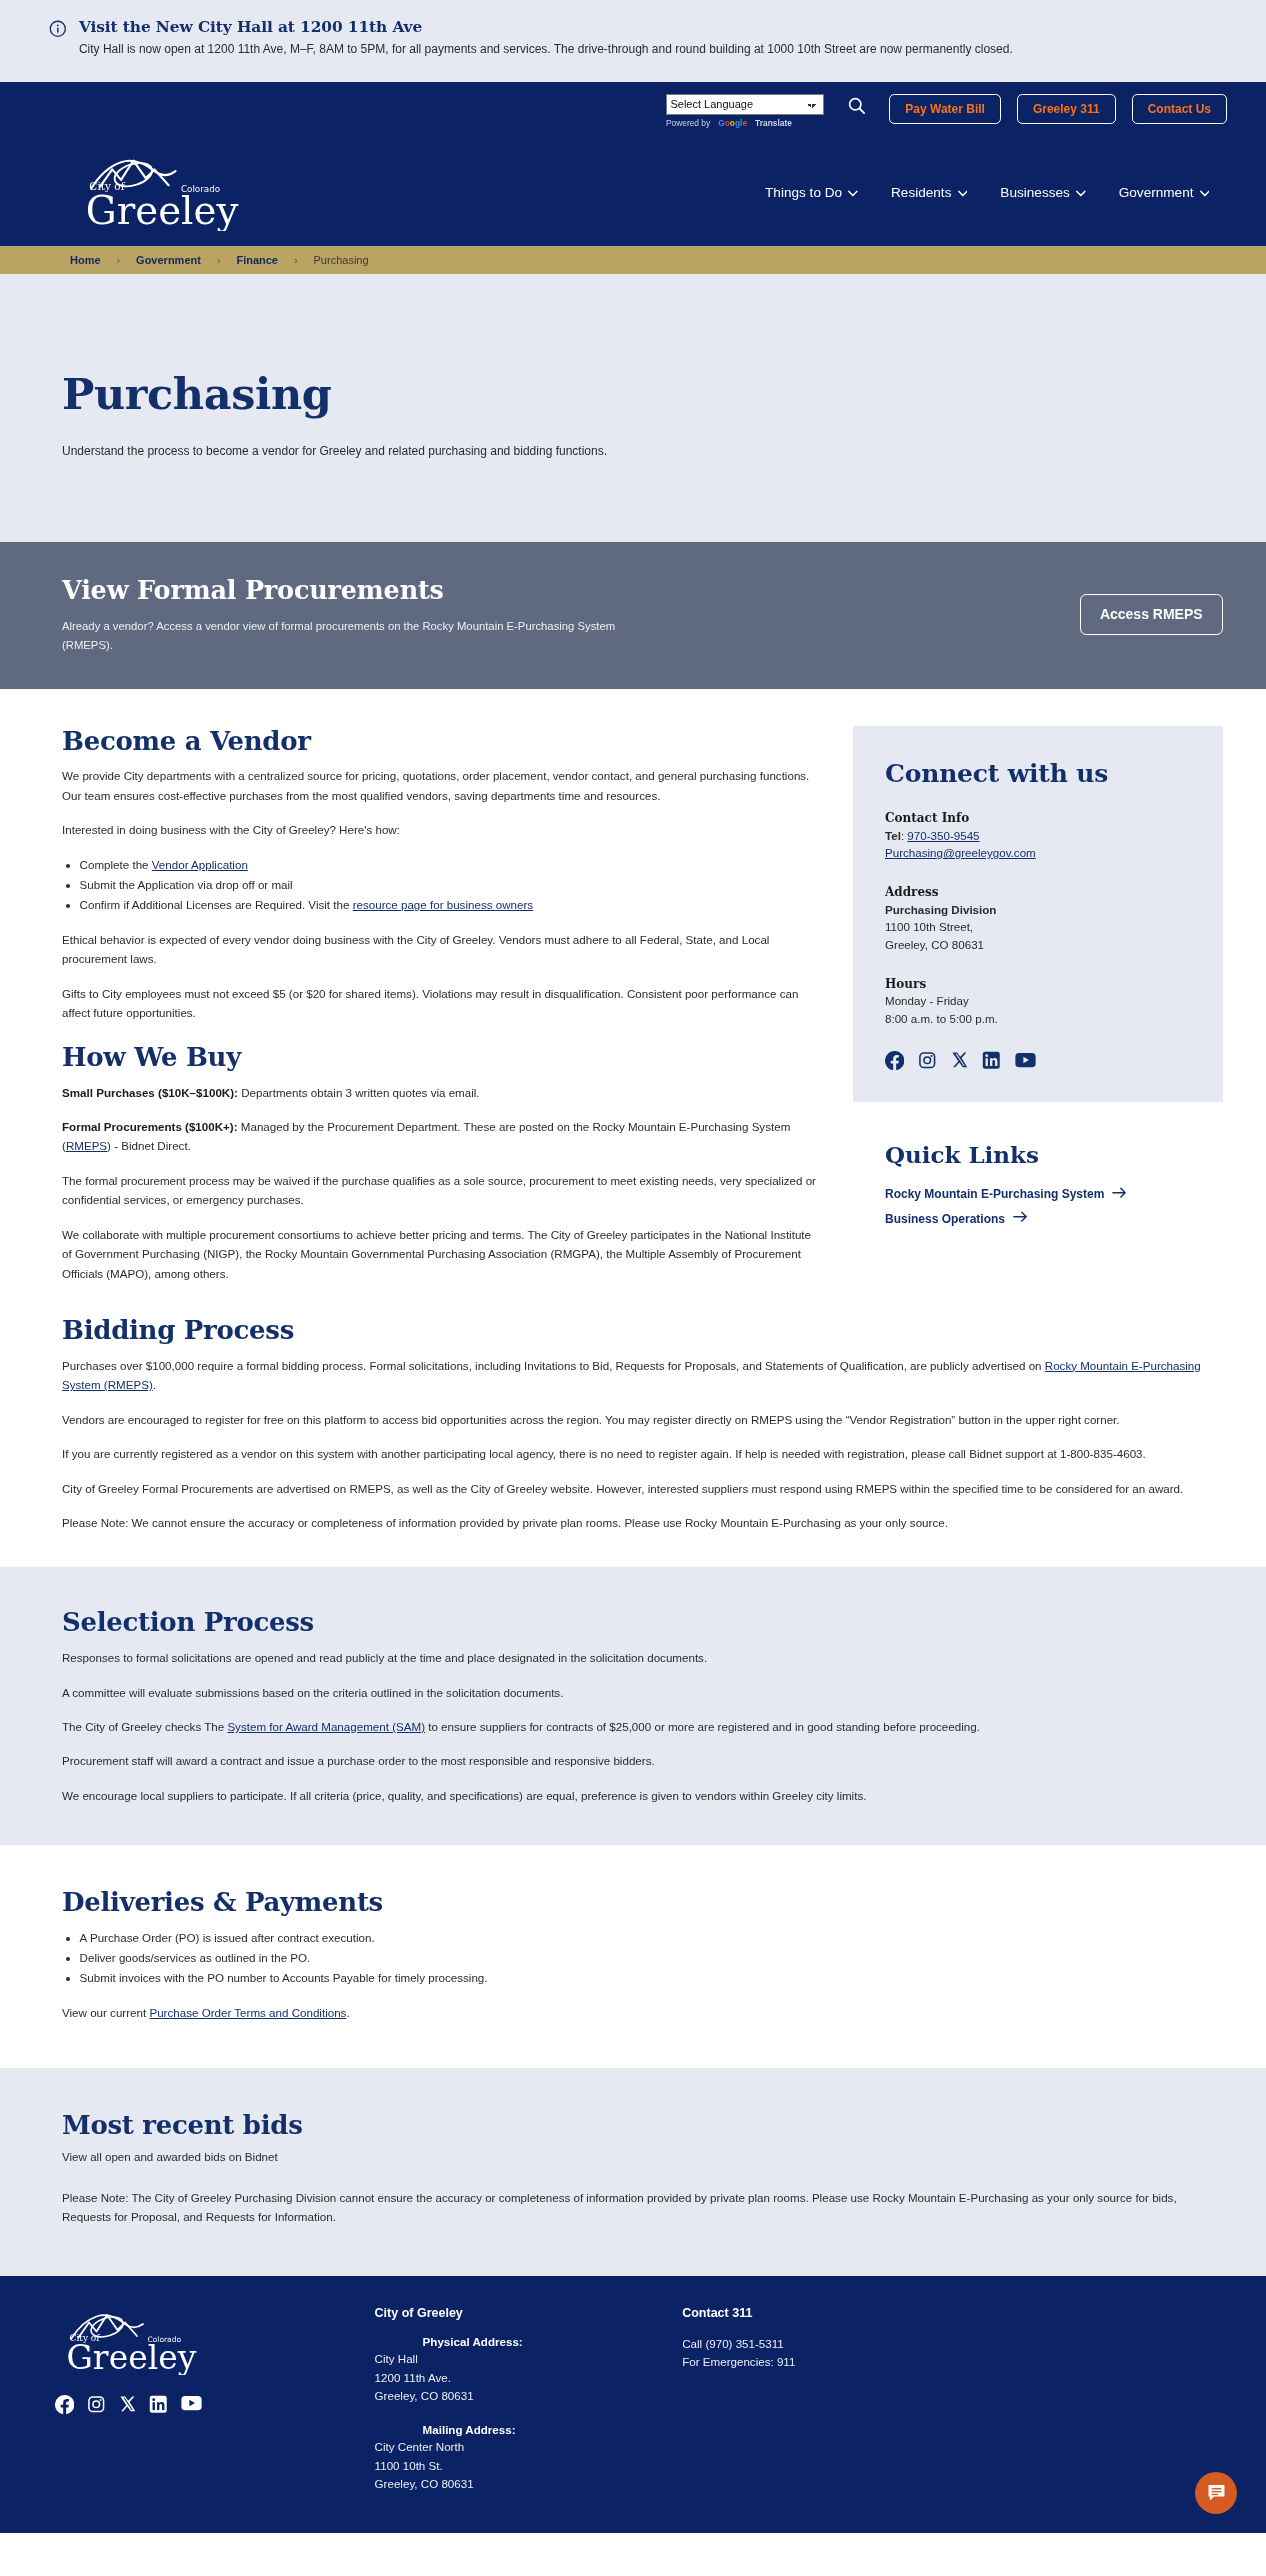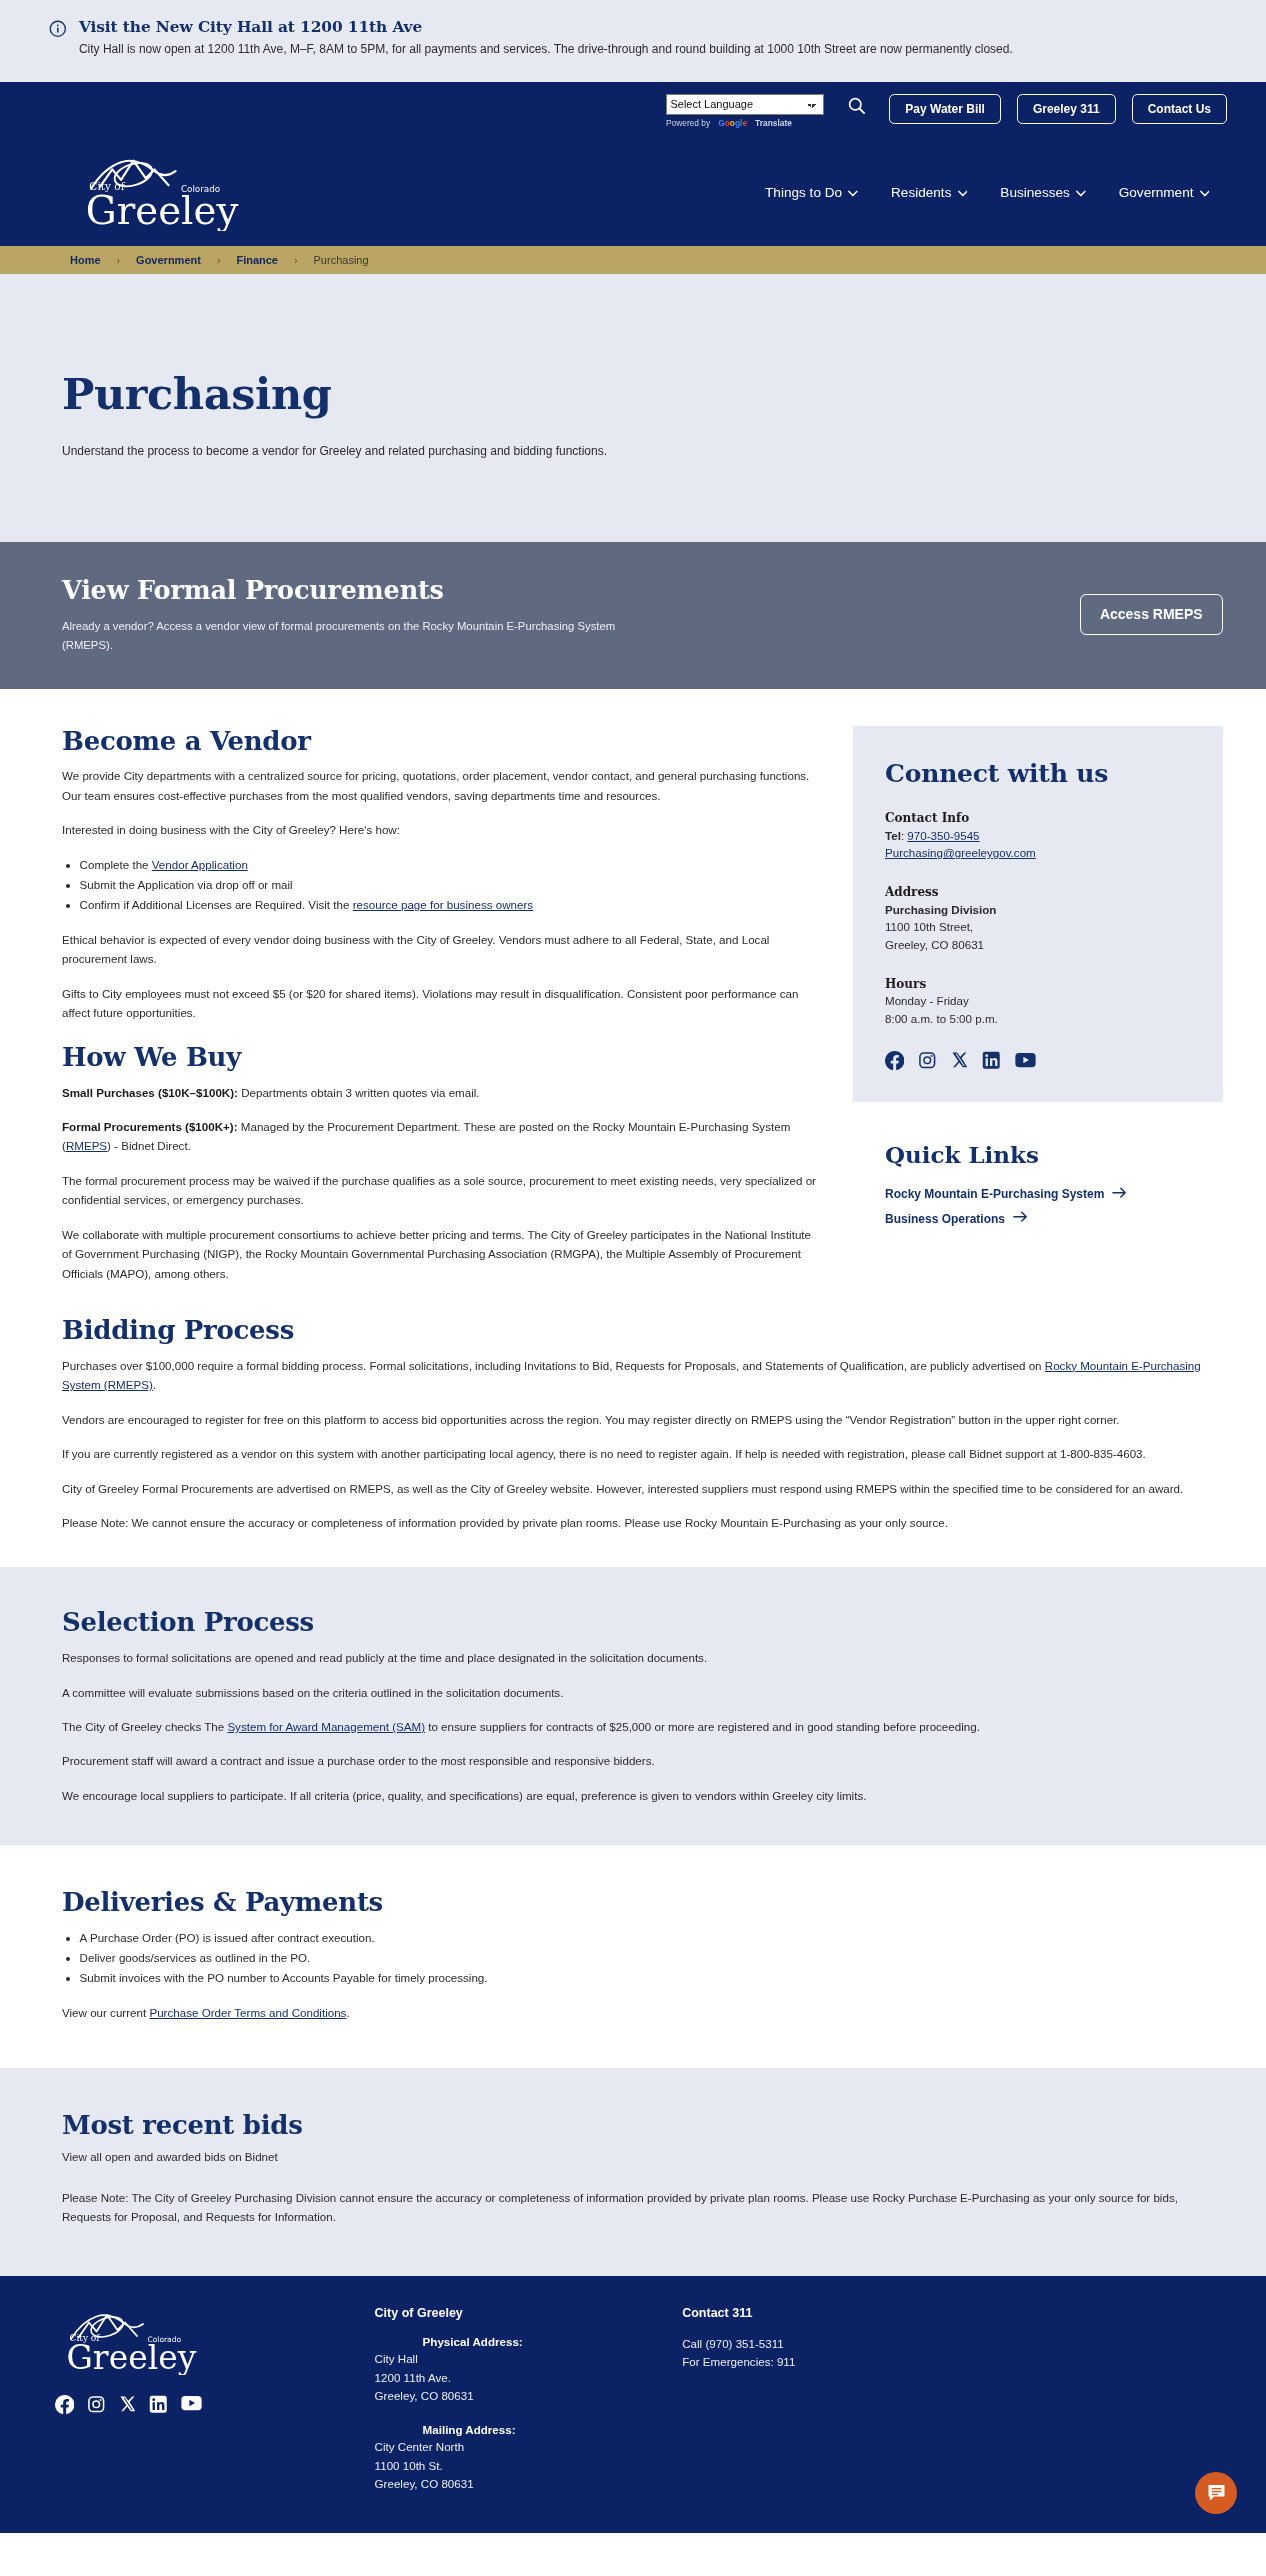--- a/index.html
+++ b/index.html
@@ -68,21 +68,21 @@
   .goo span:nth-child(4){color:#4285F4}
   .goo span:nth-child(5){color:#34A853}
   .goo span:nth-child(6){color:#EA4335}
   .search-btn {
     background: none; border: none; cursor: pointer;
     margin: 1.8px 7px 0 7px; line-height: 0;
   }
   .pill {
     border: 1.4px solid #ffffff;
     border-radius: 5.3px;
-    color: #ffffff;
+    color: #f97316;
     background: transparent;
     font-size: 12px;
     font-weight: 700;
     padding: 7px 15px;
     cursor: pointer;
     white-space: nowrap;
     font-family: "Liberation Sans", sans-serif;
   }
 
   
@@ -473,21 +473,21 @@
         <li>Submit invoices with the PO number to Accounts Payable for timely processing.</li>
       </ul>
       <p class="p"><span>View our current </span><a class="lnk">Purchase Order Terms and Conditions</a><span>.</span></p>
     </div>
   </div>
 
   <div class="sec-grey" style="padding:42px 0 49px 0">
     <div class="sec-inner">
       <h2 class="sec" style="margin-bottom:7px">Most recent bids</h2>
       <p class="p" style="margin-bottom:21px">View all open and awarded bids on Bidnet</p>
-      <p class="p">Please Note: The City of Greeley Purchasing Division cannot ensure the accuracy or completeness of information provided by private plan rooms. Please use Rocky Purchase E-Purchasing as your only source for bids, Requests for Proposal, and Requests for Information.</p>
+      <p class="p">Please Note: The City of Greeley Purchasing Division cannot ensure the accuracy or completeness of information provided by private plan rooms. Please use Rocky Mountain E-Purchasing as your only source for bids, Requests for Proposal, and Requests for Information.</p>
     </div>
   </div>
 
   <div class="footer">
     <div class="footer-inner">
 
       <div class="f-col1">
         <a>
           <svg width="150" height="69" viewBox="0 0 200 92">
             <path d="M24 44 C34 28 46 18 58 14 C72 9 86 16 96 24 C104 30 112 30 120 24" fill="none" stroke="#ffffff" stroke-width="2.4" stroke-linecap="round"></path>

